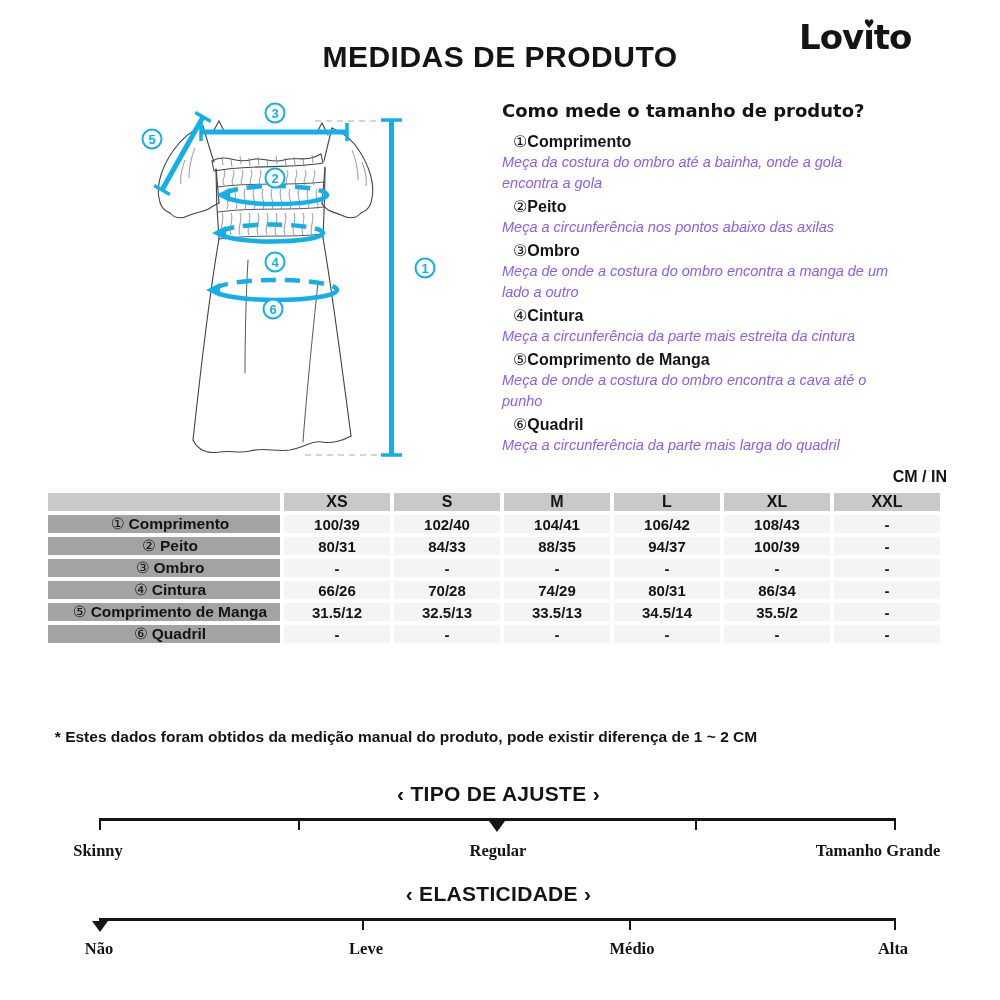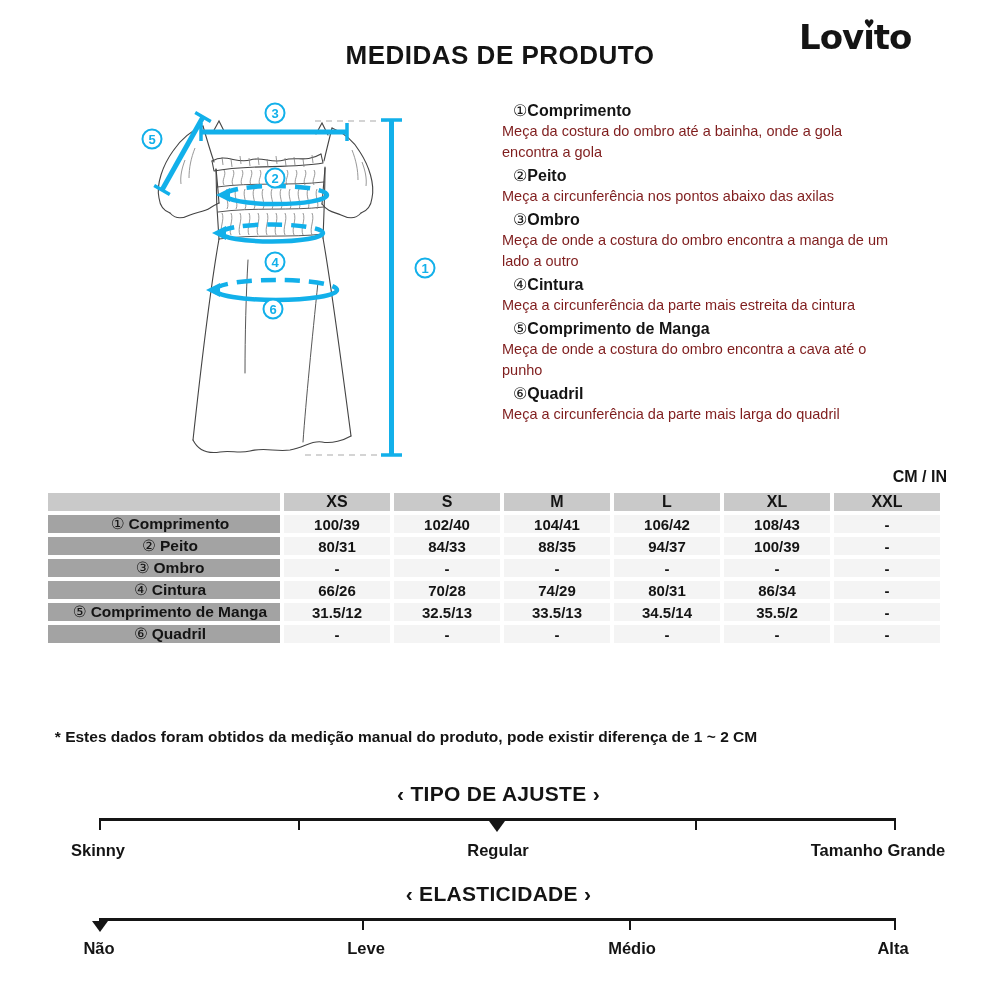--- a/index.html
+++ b/index.html
@@ -1,36 +1,36 @@
 <!DOCTYPE html>
 <html><head>
 <meta charset="utf-8">
 <style>
   html,body{margin:0;padding:0;background:#fff;}
   .canvas{position:relative;width:1000px;height:1000px;background:#fff;overflow:hidden;
           font-family:"Liberation Sans",sans-serif;color:#141414;}
 
   
   .page-title{position:absolute;left:0;top:40px;width:1000px;text-align:center;
-              font-size:26px;font-weight:bold;letter-spacing:.5px;}
+              font-size:30px;font-weight:bold;letter-spacing:.5px;}
   .brand{position:absolute;left:799px;top:20px;font-family:"DejaVu Sans",sans-serif;
          font-weight:bold;font-size:34px;letter-spacing:-1px;line-height:34px;}
   .logo-i{position:relative;display:inline-block;}
   .logo-heart{position:absolute;left:50%;top:-2px;transform:translateX(-50%);font-size:12px;line-height:12px;}
 
   
   .diagram{position:absolute;left:100px;top:90px;width:360px;height:380px;}
 
   
   .guide{position:absolute;left:502px;top:100px;width:392px;}
   .guide h2{margin:0 0 10px 0;font-family:"DejaVu Sans",sans-serif;font-size:18px;font-weight:bold;}
   .guide-item{margin:0 0 2px 0;}
   .guide-label{font-size:16px;font-weight:bold;line-height:21px;margin-left:11px;}
   .guide-num{font-weight:400;font-size:16px;}
-  .guide-desc{font-size:14.5px;line-height:21px;color:#7f1d1d;}
+  .guide-desc{font-size:14.5px;line-height:21px;color:#8b5cf6;font-style:italic;}
 
   
   .units{position:absolute;right:53px;top:468px;font-size:16px;font-weight:bold;}
 
   
   .size-table{position:absolute;left:44px;top:489px;border-collapse:separate;border-spacing:4px;}
   .size-table td,.size-table th{height:16px;padding:0;font-size:15px;font-weight:bold;
       text-align:center;vertical-align:middle;}
   .size-table th{background:#c9c9c9;font-size:16px;}
   .size-table td{background:#f4f4f4;}
@@ -42,21 +42,21 @@
             font-size:15.5px;font-weight:bold;}
 
   
   .scale-title{position:absolute;left:0;width:997px;text-align:center;
                font-size:21px;font-weight:bold;letter-spacing:.3px;}
   .scale{position:absolute;left:100px;width:795px;height:3px;background:#151515;}
   .tick{position:absolute;top:0;width:2px;height:12px;background:#151515;transform:translateX(-50%);}
   .marker{position:absolute;top:3px;width:0;height:0;transform:translateX(-50%);
           border-left:8px solid transparent;border-right:8px solid transparent;
           border-top:11px solid #151515;}
-  .scale-labels{position:absolute;left:0;width:830px;height:20px;}
+  .scale-labels{position:absolute;left:0;width:830px;height:20px;font-family:Liberation Serif, serif;}
   .scale-labels span{position:absolute;transform:translateX(-50%);white-space:nowrap;
                      font-size:16.5px;font-weight:bold;}
 </style>
 </head>
 <body>
 
 <div class="canvas">
 
   <div class="page-title">MEDIDAS DE PRODUTO</div>
   <div class="brand"><span>Lov</span><span class="logo-i"><span>ı</span><span class="logo-heart">♥</span></span><span>to</span></div>
@@ -132,20 +132,21 @@
           <text x="52" y="49" dy="4.5">5</text>
         </g>
       <g>
           <circle cx="173" cy="219" r="9.5" fill="#fff" stroke="#12b0ea" stroke-width="2"></circle>
           <text x="173" y="219" dy="4.5">6</text>
         </g>
     </g>
   </svg>
 
   <div class="guide">
+    <h2>Como mede o tamanho de produto?</h2>
     <div class="guide-item">
       <div class="guide-label"><span class="guide-num">①</span><span>Comprimento</span></div>
       <div class="guide-desc">Meça da costura do ombro até a bainha, onde a gola encontra a gola</div>
     </div>
     <div class="guide-item">
       <div class="guide-label"><span class="guide-num">②</span><span>Peito</span></div>
       <div class="guide-desc">Meça a circunferência nos pontos abaixo das axilas</div>
     </div>
     <div class="guide-item">
       <div class="guide-label"><span class="guide-num">③</span><span>Ombro</span></div>

